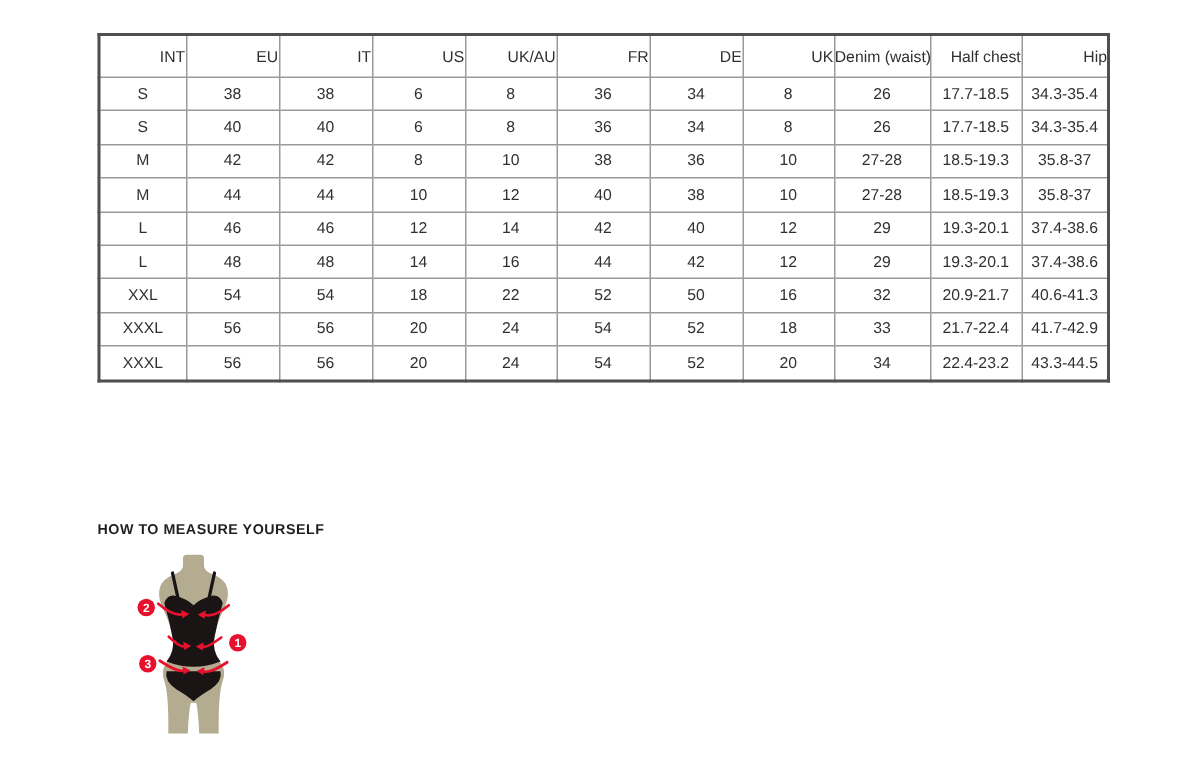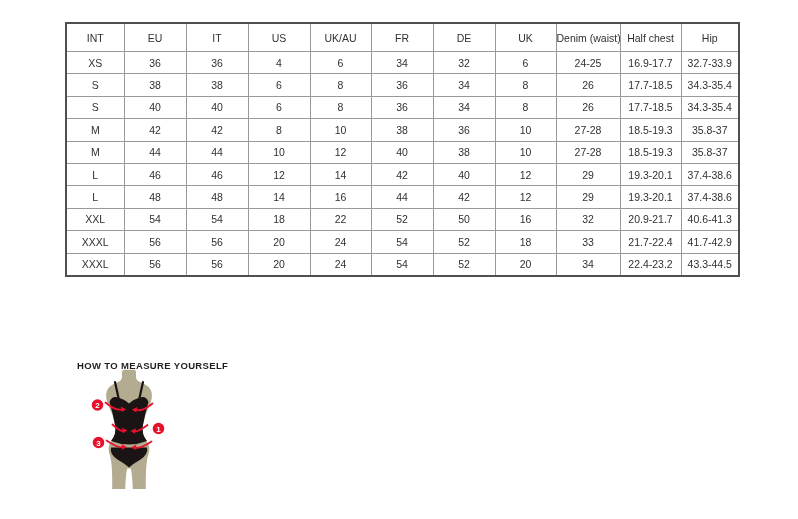--- a/index.html
+++ b/index.html
@@ -17,25 +17,25 @@
     position:absolute;left:65px;top:22px;width:673px;
     border-collapse:collapse;table-layout:fixed;
     border:2px solid #4f4f4f;
   }
   .size-chart th,.size-chart td{
     border:1px solid #999;
     text-align:center;vertical-align:middle;
     font-size:10.5px;font-weight:400;color:#303030;
     padding:0;overflow:hidden;white-space:nowrap;
   }
-  .size-chart th{height:27px;}
+  .size-chart th{height:27px;text-align:right;}
   .size-chart td{height:21.4px;}
   
   .guide-title{
-    position:absolute;left:65px;top:348px;margin:12px;
+    position:absolute;left:65px;top:348px;margin:0;
     font-size:9.5px;font-weight:bold;letter-spacing:.35px;color:#221e1f;
   }
   .figure-wrap{position:absolute;left:88px;top:369px;width:82px;height:124px;}
   .steps{
     position:absolute;left:175px;top:361px;margin:0;padding:0;list-style:none;
     font-size:8.8px;color:#221e1f;
   }
   .steps li{line-height:16.4px;white-space:nowrap;}
   .steps b{font-weight:bold;}
   
@@ -75,33 +75,20 @@
           <th>FR</th>
           <th>DE</th>
           <th>UK</th>
           <th>Denim (waist)</th>
           <th>Half chest</th>
           <th>Hip</th>
         </tr>
     </thead>
     <tbody id="sc-body">
         <tr>
-          <td>XS</td>
-          <td>36</td>
-          <td>36</td>
-          <td>4</td>
-          <td>6</td>
-          <td>34</td>
-          <td>32</td>
-          <td>6</td>
-          <td>24-25</td>
-          <td>16.9-17.7</td>
-          <td>32.7-33.9</td>
-        </tr>
-        <tr>
           <td>S</td>
           <td>38</td>
           <td>38</td>
           <td>6</td>
           <td>8</td>
           <td>36</td>
           <td>34</td>
           <td>8</td>
           <td>26</td>
           <td>17.7-18.5</td>

